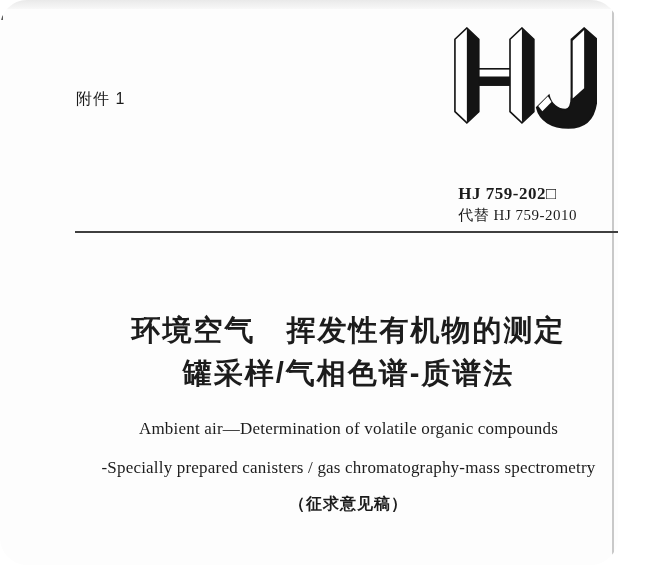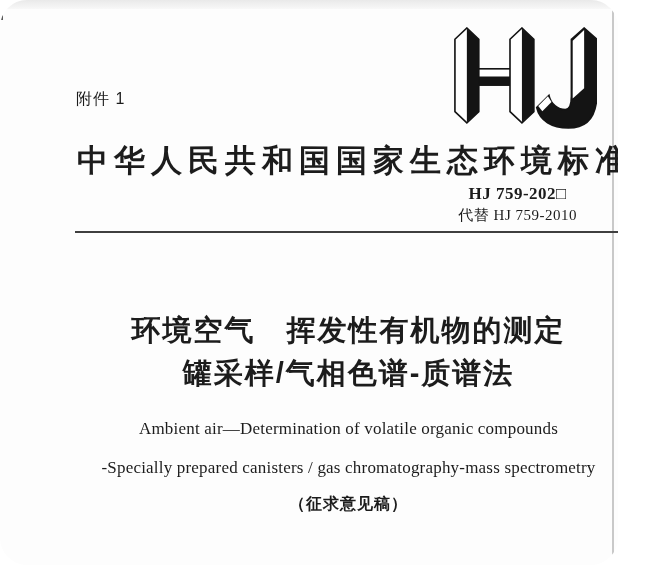--- a/index.html
+++ b/index.html
@@ -21,21 +21,21 @@
     font-family:"Liberation Sans", sans-serif;
     font-size:16px;letter-spacing:1px;
   }
   .header-title{
     position:absolute;left:77px;top:140px;white-space:nowrap;
     font-size:31px;font-weight:700;letter-spacing:6px;
     font-family:"Liberation Serif", serif;
   }
   .logo{position:absolute;left:454px;top:27px;width:143px;height:103px;}
   .std-block{
-    position:absolute;right:41px;top:185px;text-align:center;line-height:1.0;
+    position:absolute;right:41px;top:185px;text-align:left;line-height:1.0;
   }
   .std-number{font-size:17px;font-weight:600;letter-spacing:0.5px;}
   .std-replaces{font-size:15px;margin-top:6px;letter-spacing:0.5px;}
   .rule{position:absolute;left:75px;top:231px;width:547px;height:2px;background:#3f3f3f;}
 
   .center-line{position:absolute;left:15px;width:667px;text-align:center;white-space:nowrap;}
   .cn-title{font-family:"Liberation Sans", sans-serif;font-weight:700;font-size:29px;letter-spacing:2px;}
   .cn-title1{top:311px;}
   .cn-title2{top:354px;}
   .en-title{font-size:17px;letter-spacing:0.2px;}
@@ -63,21 +63,20 @@
     <polygon points="12.5,1.5 24.2,12 24.2,83 12.5,93.5" fill="#141414"></polygon>
 
     <polygon points="54.8,12 66.5,1 78.2,12 78.2,83 66.5,94 54.8,83" fill="#ffffff" stroke="#141414" stroke-width="1.6"></polygon>
     <polygon points="66.5,1.5 78.2,12 78.2,83 66.5,93.5" fill="#141414"></polygon>
 
     <path d="M115,12 L127.5,1 L140,12 L140,65 C140,88 130,99 112,99 C96,99 84,92 81,79 L93,67 C95,76 102,81 109,81 C113,81 115,76 115,68 Z" fill="#141414" stroke="#141414" stroke-width="1.6" stroke-linejoin="miter"></path>
     <path d="M116.3,13.5 L127.5,3 L127.5,60 L116.3,70 Z" fill="#ffffff"></path>
     <polygon points="82.5,77.5 92,68 95.5,73.5 86.5,82.5" fill="#ffffff"></polygon>
   </svg>
 
-  <div class="header-title">中华人民共和国国家生态环境标准</div>
 
   <div class="std-block">
     <div class="std-number">HJ 759-202□</div>
     <div class="std-replaces">代替 HJ 759-2010</div>
   </div>
 
   <div class="rule"></div>
 
   <div class="center-line cn-title cn-title1">环境空气　挥发性有机物的测定</div>
   <div class="center-line cn-title cn-title2">罐采样/气相色谱-质谱法</div>

